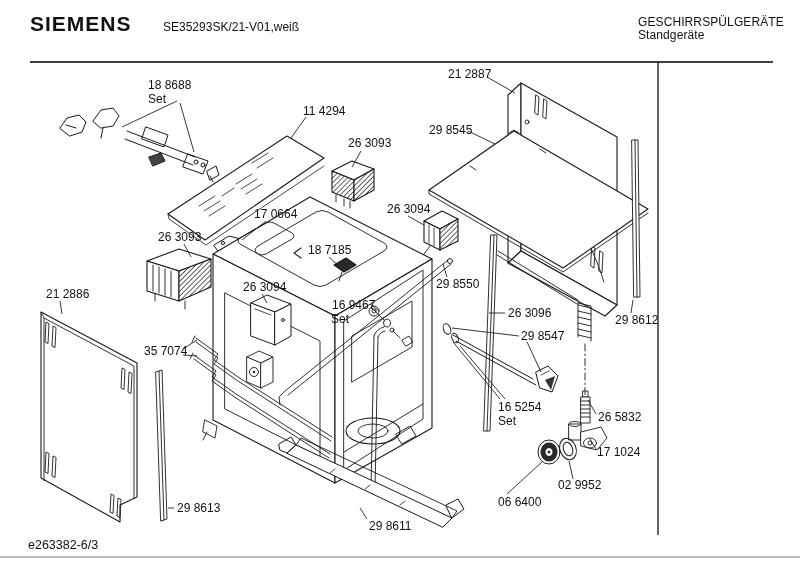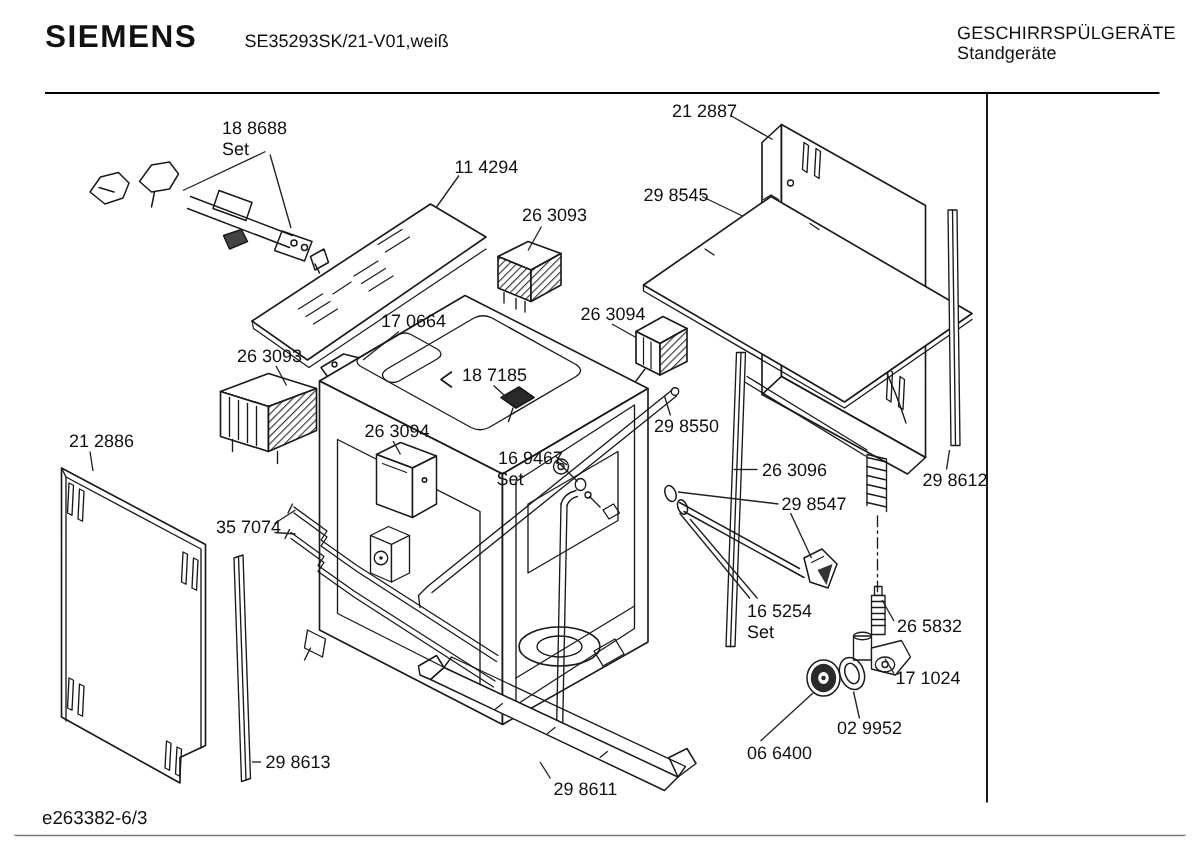--- a/index.html
+++ b/index.html
@@ -1,17 +1,17 @@
 <!DOCTYPE html>
 <html><head>
 <meta charset="utf-8">
 <style>
   html,body{margin:0;padding:0;background:#fff;}
   .page{position:relative;width:800px;height:566px;background:#fff;overflow:hidden;
-        font-family:"Liberation Sans",sans-serif;border-radius:32px;}
+        font-family:"Liberation Sans",sans-serif;}
   svg{display:block;position:absolute;left:0;top:0;}
   text{fill:#111;font-family:"Liberation Sans",sans-serif;}
   .lbl{font-size:12px;}
   .brand{font-size:21px;font-weight:700;letter-spacing:1px;}
   .model{font-size:12px;}
   .cat{font-size:12px;letter-spacing:0.1px;}
   .foot{font-size:12.5px;}
 </style>
 </head>
 <body>

